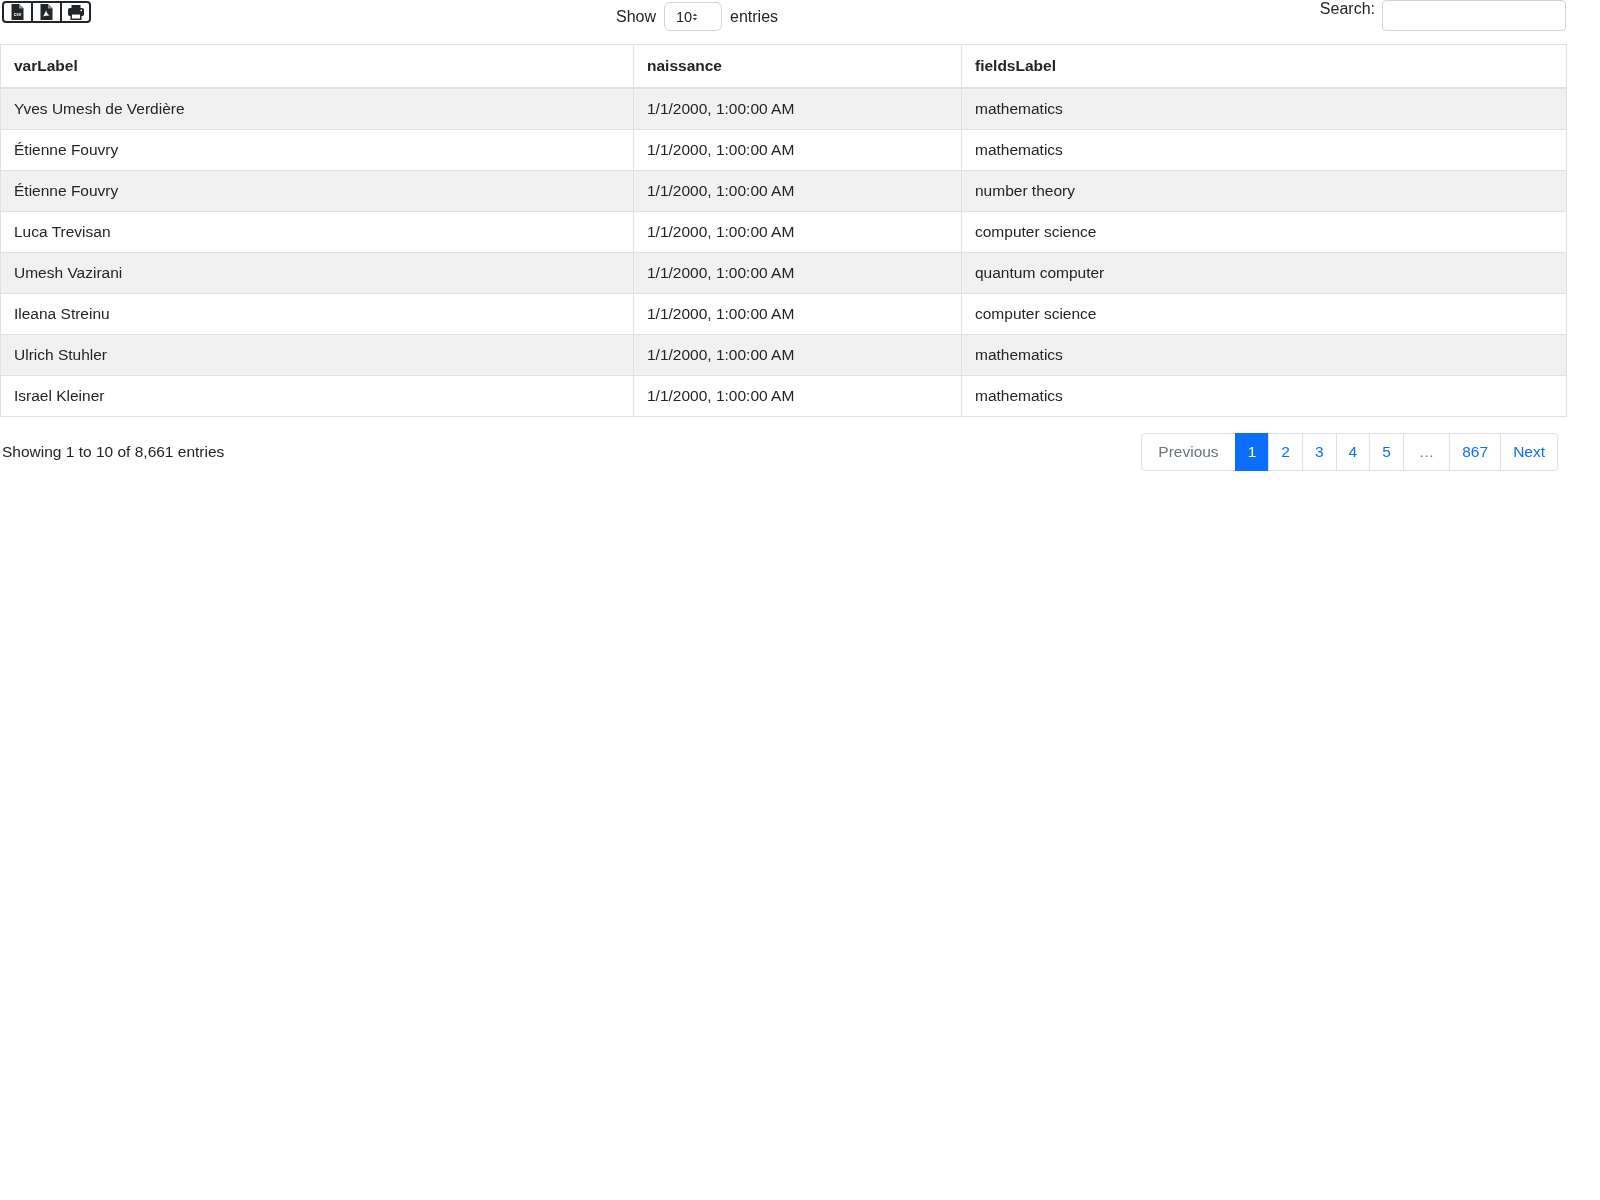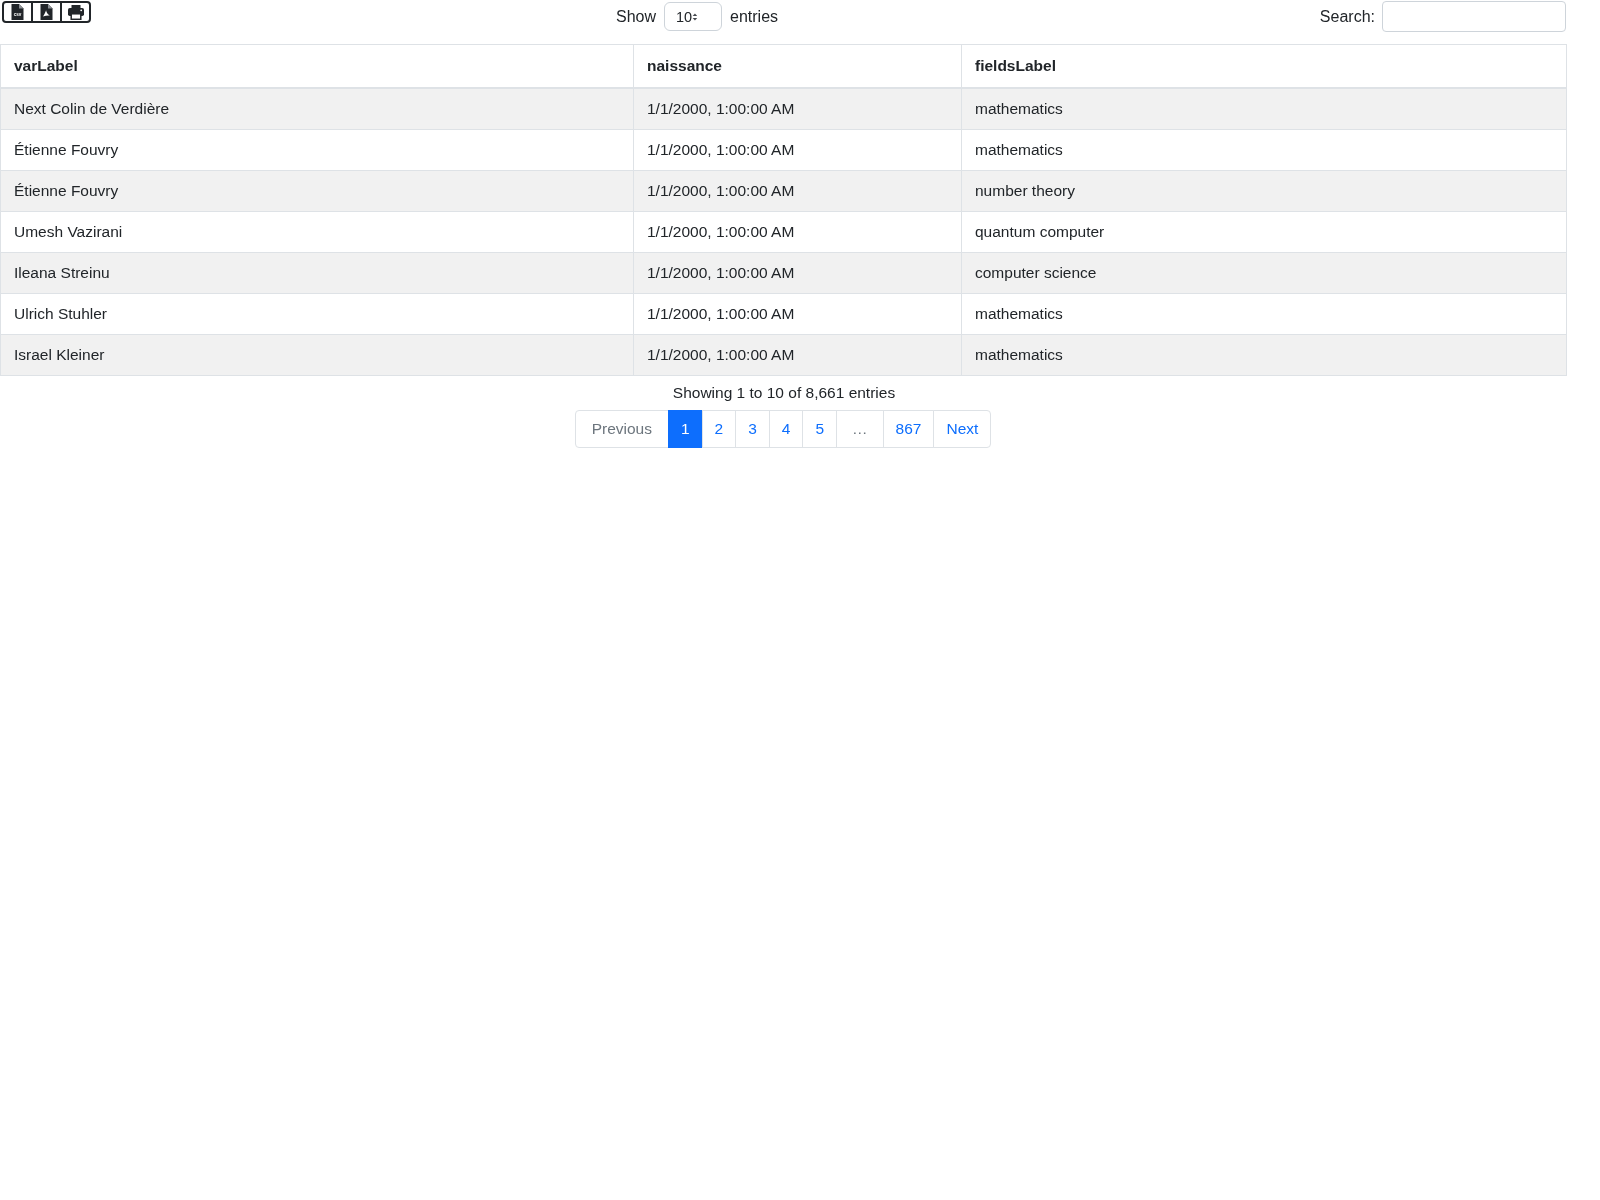--- a/index.html
+++ b/index.html
@@ -32,21 +32,21 @@
   .select-box {
     width: 58px; height: 29px;
     border: 1px solid #ced4da; border-radius: 6px;
     background: #fff; cursor: pointer;
     display: flex; align-items: center; justify-content: space-between;
     padding: 1px 23px 1px 11px; font-size: 14.5px; color: #212529;
   }
 
   .search-control {
     position: absolute; right: 0; top: 0; height: 33px;
-    display: flex; align-items: center; gap: 7px; font-size: 16px;
+    display: flex; gap: 7px; font-size: 16px;
   }
   .search-control input {
     width: 184px; height: 31px;
     border: 1px solid #ced4da; border-radius: 4px;
     padding: 4px 8px; font-size: 15px; font-family: inherit;
     outline: none;
   }
 
   
   table {
@@ -58,21 +58,21 @@
     font-size: 15.5px; padding: 11px 13px;
     white-space: nowrap; overflow: hidden;
   }
   th { font-weight: bold; padding: 12px 13px; border-bottom: 2px solid #dee2e6; }
   tbody tr { background: #ffffff; }
   tbody tr:nth-child(odd) { background: #f1f1f1; }
 
   
   .footer {
     width: 1566px; margin-top: 8px;
-    display: flex; justify-content: space-between; align-items: center; flex-direction: column;
+    display: flex; justify-content: space-between; align-items: center;
   }
   .table-info { font-size: 15.5px; padding-left: 2px; }
   .pagination { display: flex; list-style: none; margin: 0; padding: 8px; }
   .page-item {
     height: 38px; min-width: 34px;
     display: flex; align-items: center; justify-content: center;
     border: 1px solid #dee2e6; background: #fff;
     color: #0d6efd; font-size: 15.5px; padding: 0 12px;
     margin-left: -1px; cursor: pointer; user-select: none;
   }
@@ -142,33 +142,38 @@
     </colgroup>
     <thead>
       <tr>
         <th>varLabel</th>
         <th>naissance</th>
         <th>fieldsLabel</th>
       </tr>
     </thead>
     <tbody>
       <tr>
-        <td>Next Colin de Verdière</td>
+        <td>Yves Umesh de Verdière</td>
         <td>1/1/2000, 1:00:00 AM</td>
         <td>mathematics</td>
       </tr>
       <tr>
         <td>Étienne Fouvry</td>
         <td>1/1/2000, 1:00:00 AM</td>
         <td>mathematics</td>
       </tr>
       <tr>
         <td>Étienne Fouvry</td>
         <td>1/1/2000, 1:00:00 AM</td>
         <td>number theory</td>
+      </tr>
+      <tr>
+        <td>Luca Trevisan</td>
+        <td>1/1/2000, 1:00:00 AM</td>
+        <td>computer science</td>
       </tr>
       <tr>
         <td>Umesh Vazirani</td>
         <td>1/1/2000, 1:00:00 AM</td>
         <td>quantum computer</td>
       </tr>
       <tr>
         <td>Ileana Streinu</td>
         <td>1/1/2000, 1:00:00 AM</td>
         <td>computer science</td>

